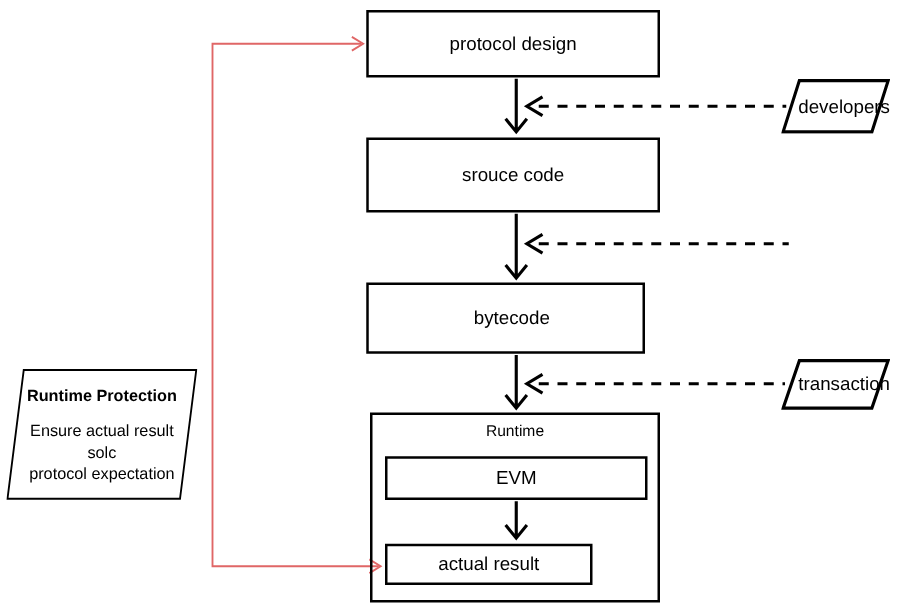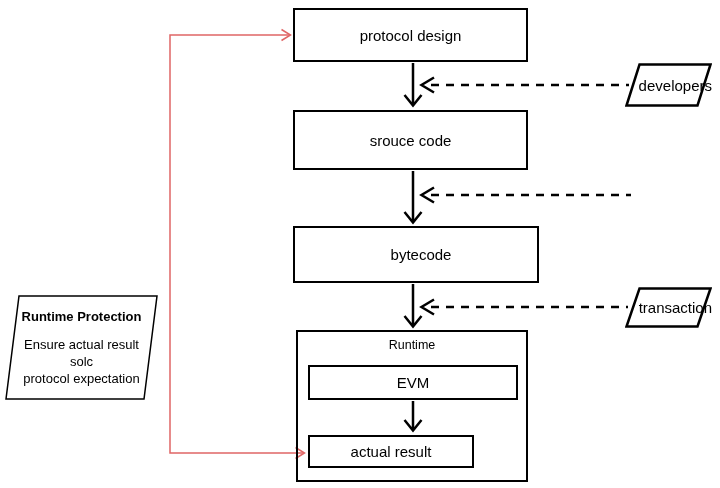--- a/index.html
+++ b/index.html
@@ -27,21 +27,21 @@
     border: 2.5px solid #000000;
     background: #ffffff;
     display: flex;
     align-items: center;
     justify-content: center;
     font-size: 15px;
     text-align: center;
   }
   .b-protocol  { left: 293px; top: 8px;   width: 235px; height: 54px; }
   .b-source    { left: 293px; top: 110px; width: 235px; height: 60px; }
-  .b-bytecode  { left: 293px; top: 226px; width: 246px; height: 57px; padding-left: 10px; }
+  .b-bytecode  { left: 293px; top: 226px; width: 223px; height: 57px; padding-left: 10px; }
   .b-runtime   {
     left: 296px; top: 330px; width: 232px; height: 152px;
     background: transparent;
     align-items: flex-start;
     font-size: 12.5px;
     padding-top: 6px;
   }
   .b-evm       { left: 308px; top: 365px; width: 210px; height: 35px; justify-content: center; }
   .b-actual    { left: 308px; top: 435px; width: 166px; height: 33px; }
 

